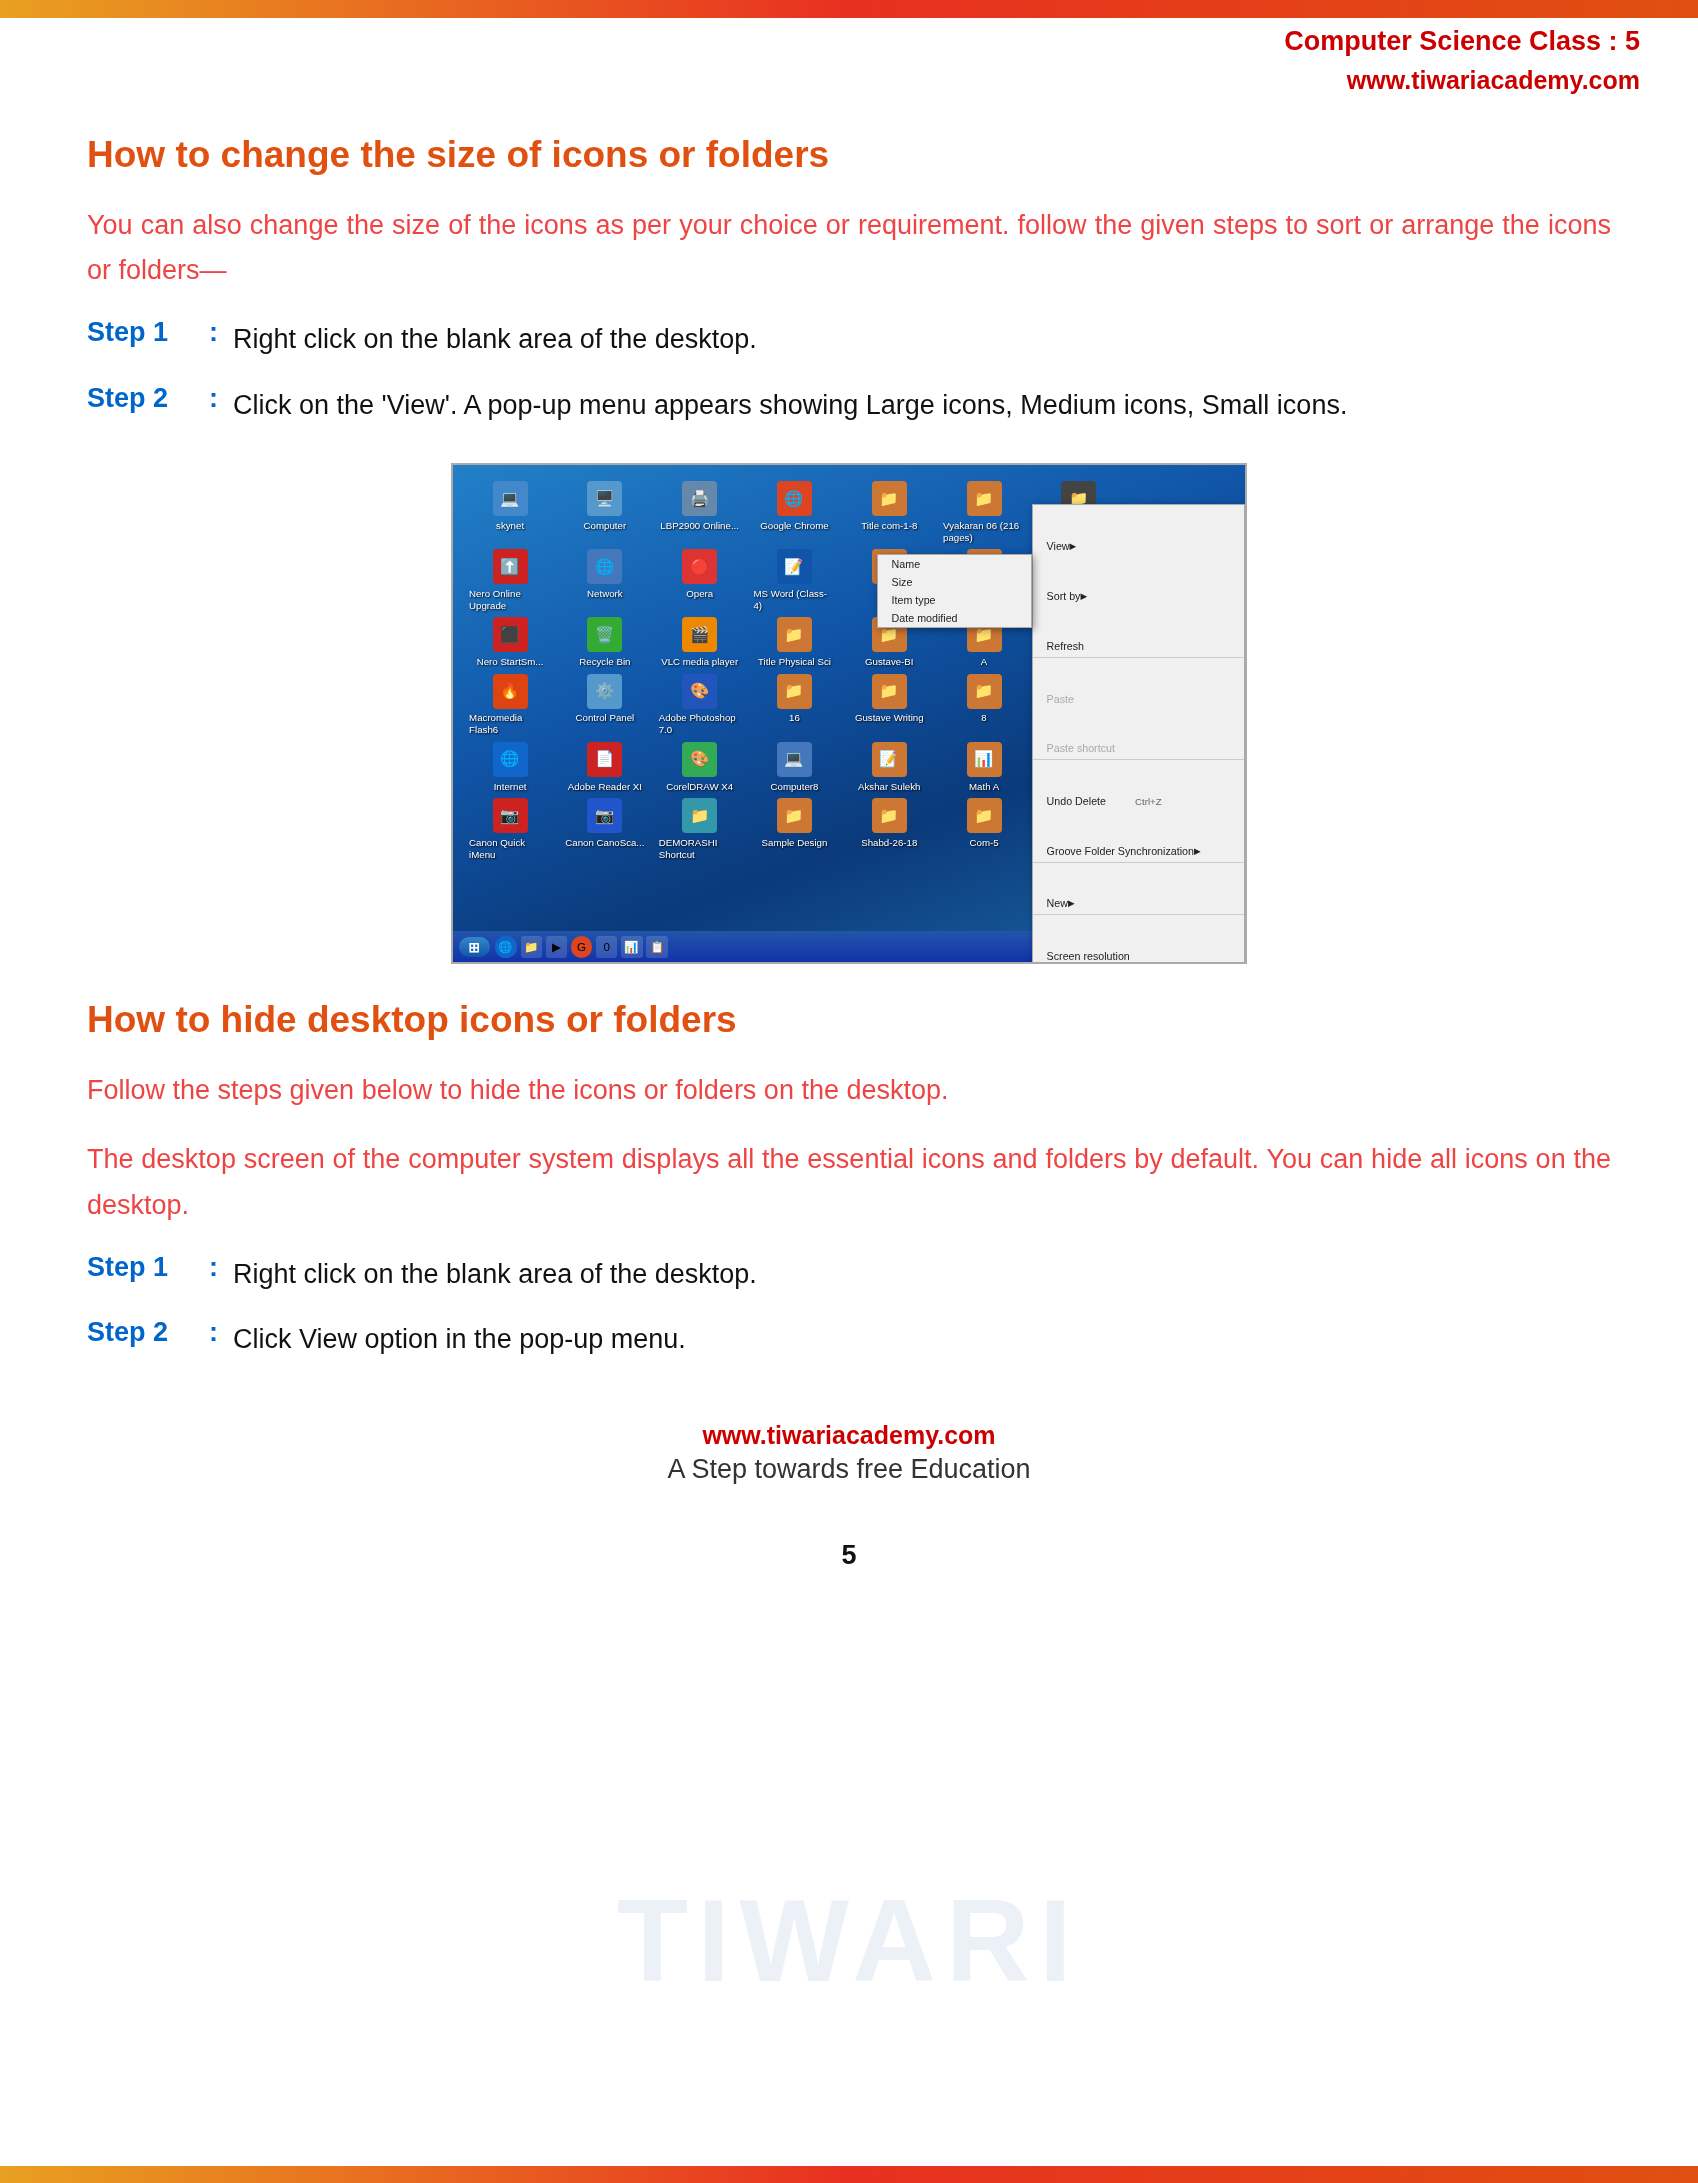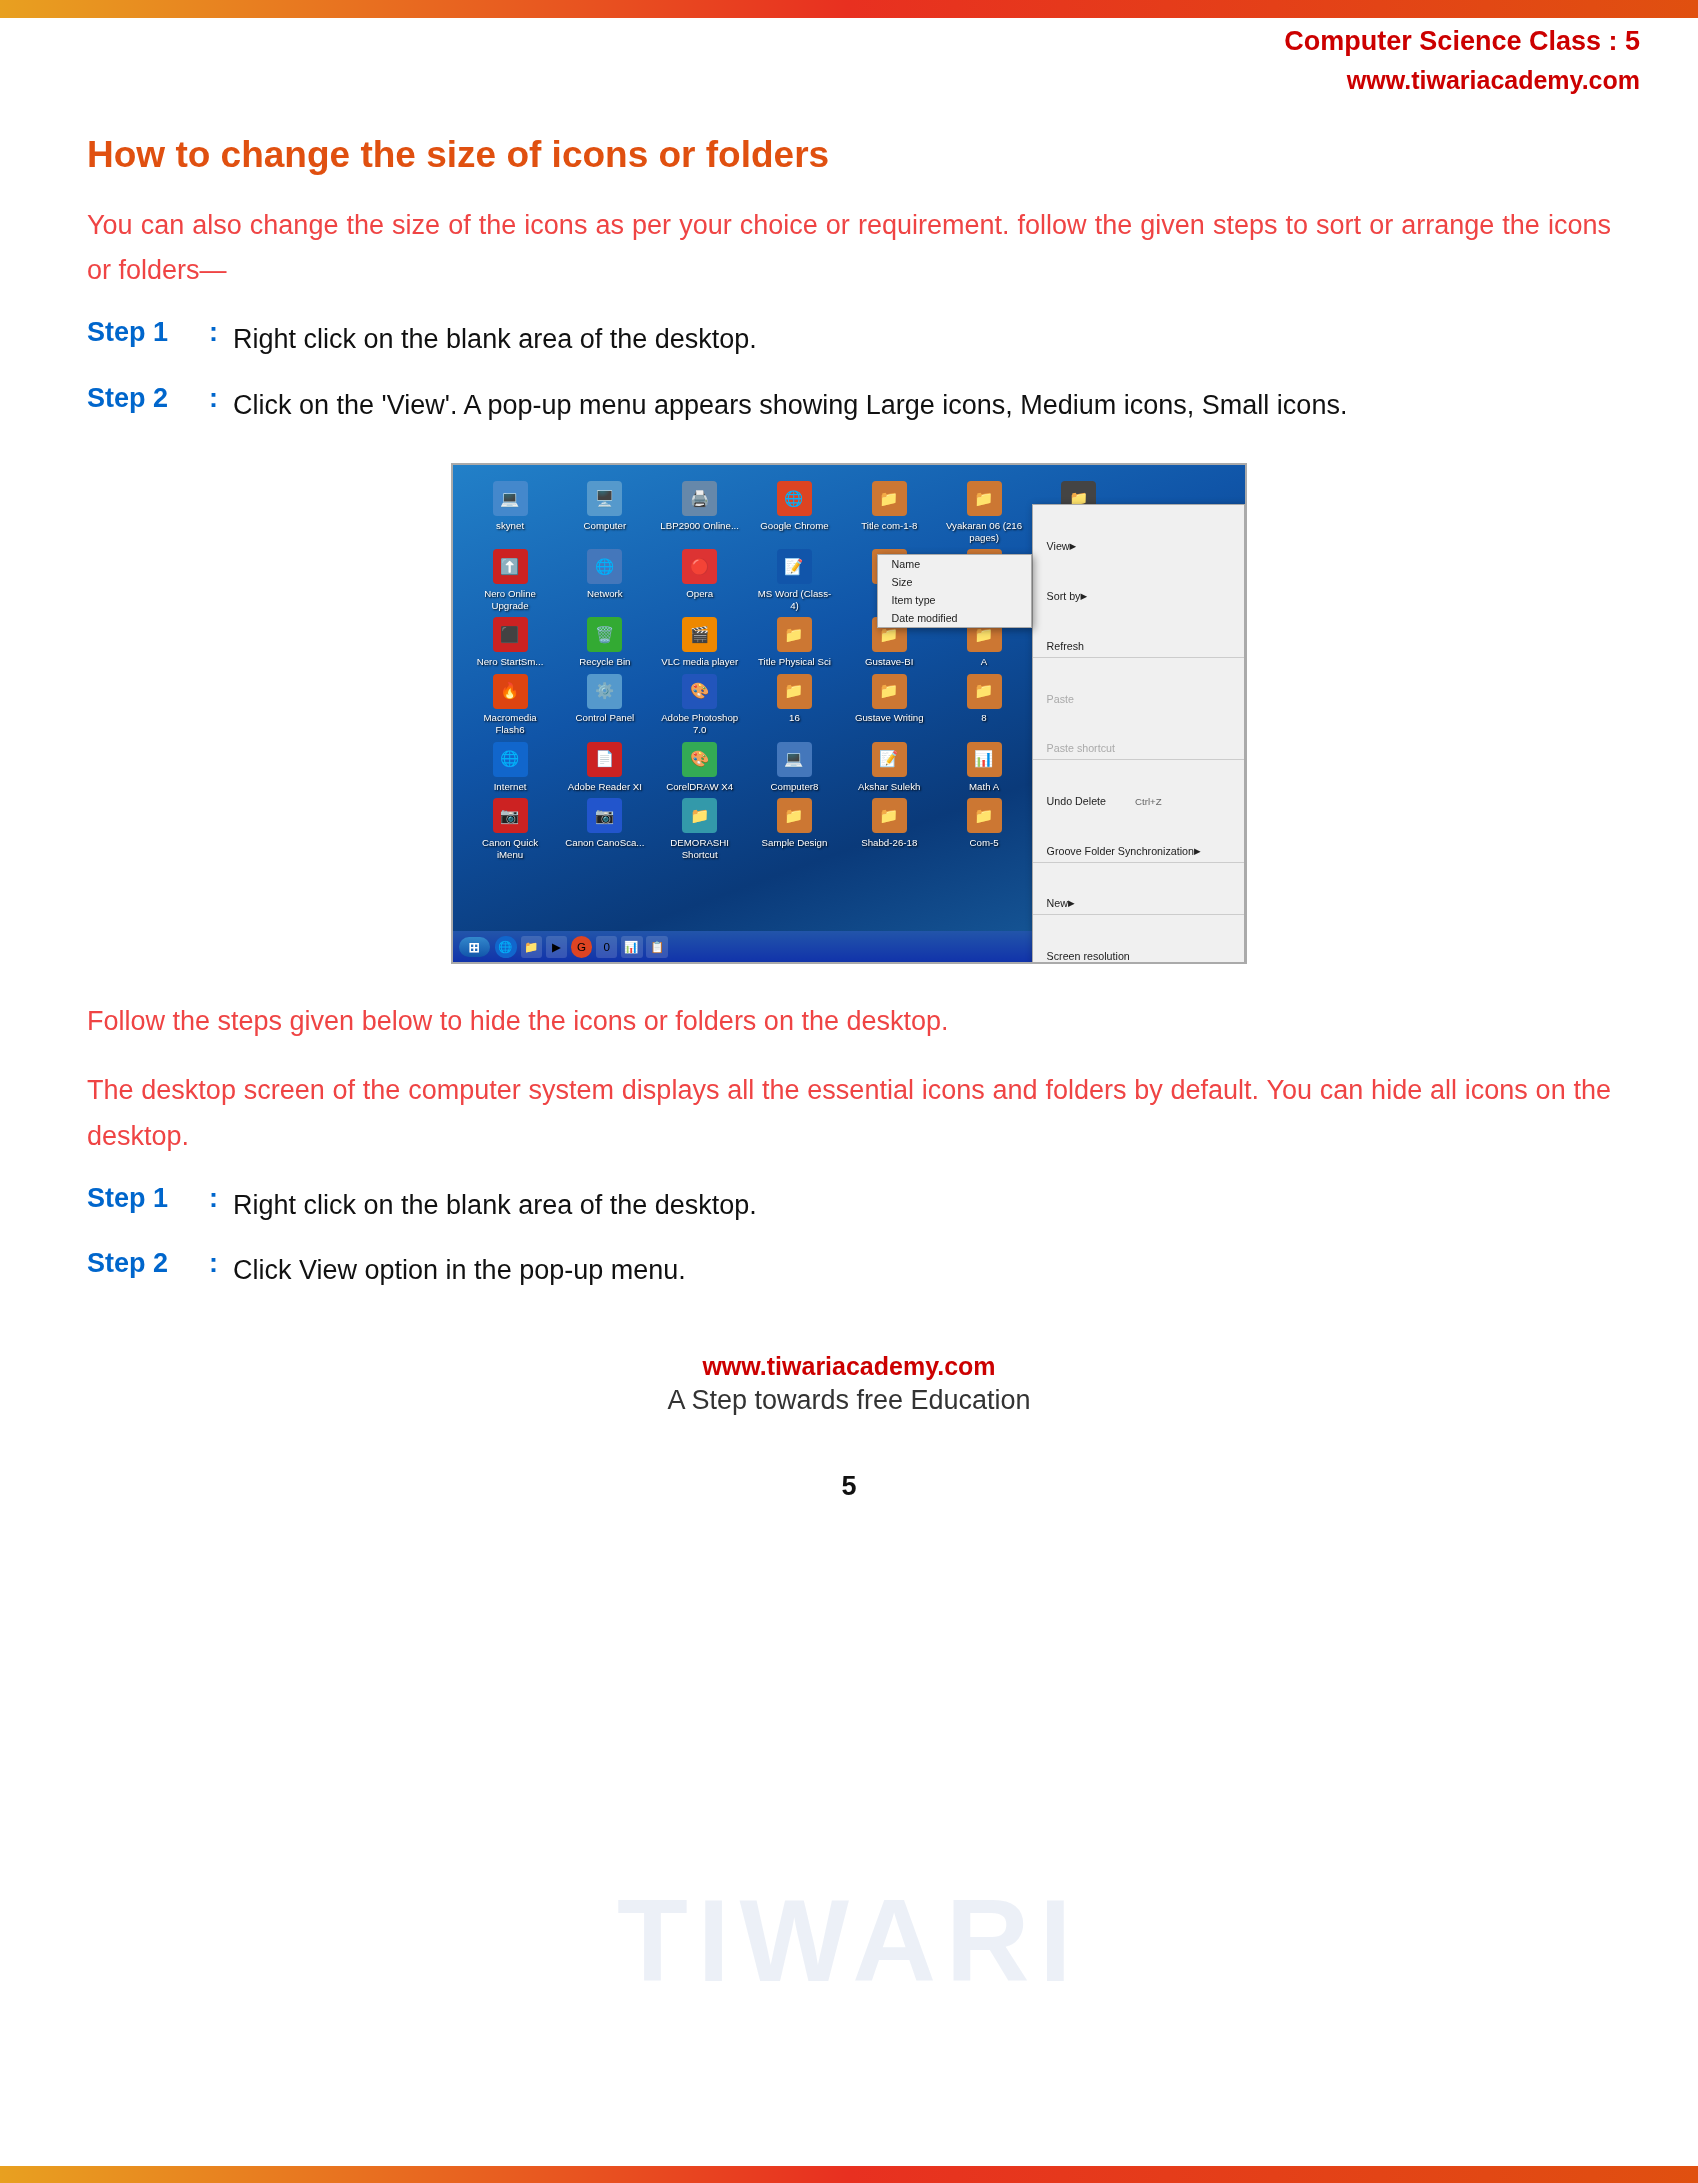--- a/index.html
+++ b/index.html
@@ -130,21 +130,20 @@
       width: 39px;
       height: 39px;
       margin-bottom: 1.9px;
       display: flex;
       align-items: center;
       justify-content: center;
     }
     .icon-label {
       color: white;
       font-size: 9.7px;
-      text-align: center;
       text-shadow: 1px 1px 1.9px #000;
       line-height: 1.2;
       max-width: 82px;
       word-wrap: break-word;
     }
 
     
     .icon-box {
       width: 35px;
       height: 35px;
@@ -673,20 +672,21 @@
         <span class="taskbar-links">Links ≫</span>
         <span style="color:white; font-size:9.7px;">▲</span>
         <div style="color:white; font-size:10.7px;">🔊</div>
         <div class="taskbar-clock">12:02 AM</div>
       </div>
     </div>
   </div>
 
   <div class="watermark">TIWARI</div>
 
+  <div class="section-heading" style="margin-top: 29px;">How to hide desktop icons or folders</div>
 
   <p class="body-text">Follow the steps given below to hide the icons or folders on the desktop.</p>
 
   <p class="body-text">The desktop screen of the computer system displays all the essential icons and folders by default. You can hide all icons on the desktop.</p>
 
   <div class="step-row">
     <span class="step-label">Step 1</span>
     <span class="step-colon">:</span>
     <span class="step-text">Right click on the blank area of the desktop.</span>
   </div>

